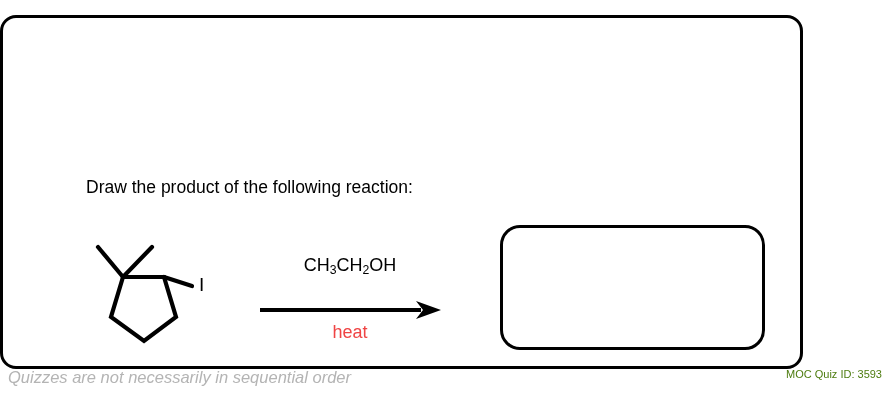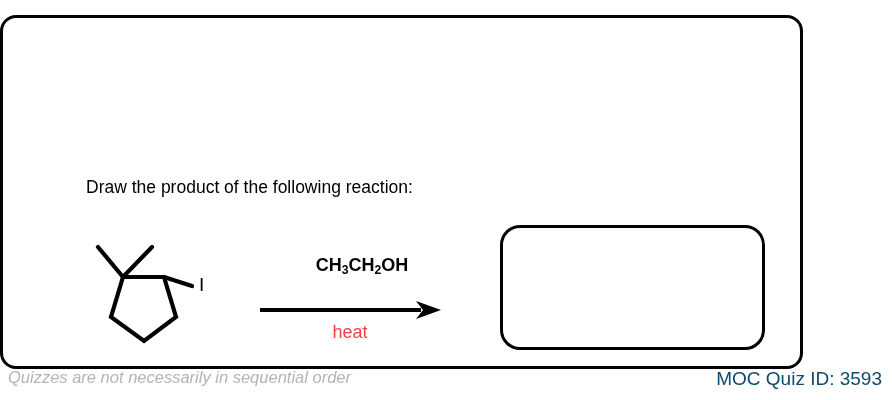--- a/index.html
+++ b/index.html
@@ -58,28 +58,27 @@
     position: absolute;
     left: 82px;
     top: 228px;
     width: 150px;
     height: 124px;
   }
 
   
   #reagent-above {
     position: absolute;
-    left: 272px;
+    left: 260px;
     top: 255px;
     width: 180px;
     text-align: center;
     font-size: 18px;
     color: #000000;
     white-space: nowrap;
-    font-weight: bold;
   }
   #reagent-above sub {
     font-size: 0.68em;
     vertical-align: -0.25em;
     line-height: 0;
   }
   #condition-below {
     position: absolute;
     left: 260px;
     top: 322px;
@@ -126,22 +125,22 @@
     top: 2px;
     font-size: 16.5px;
     font-style: italic;
     color: #b4b4b4;
     white-space: nowrap;
   }
   #footer-quiz-id {
     position: absolute;
     right: 10px;
     top: 2px;
-    font-size: 19px;
-    color: #0c4a6e;
+    font-size: 11px;
+    color: #4d7c0f;
     white-space: nowrap;
   }
 </style>
 </head>
 <body>
 
 <div id="quiz-frame">
 
   <div id="prompt-text">Draw the product of the following reaction:</div>
 

